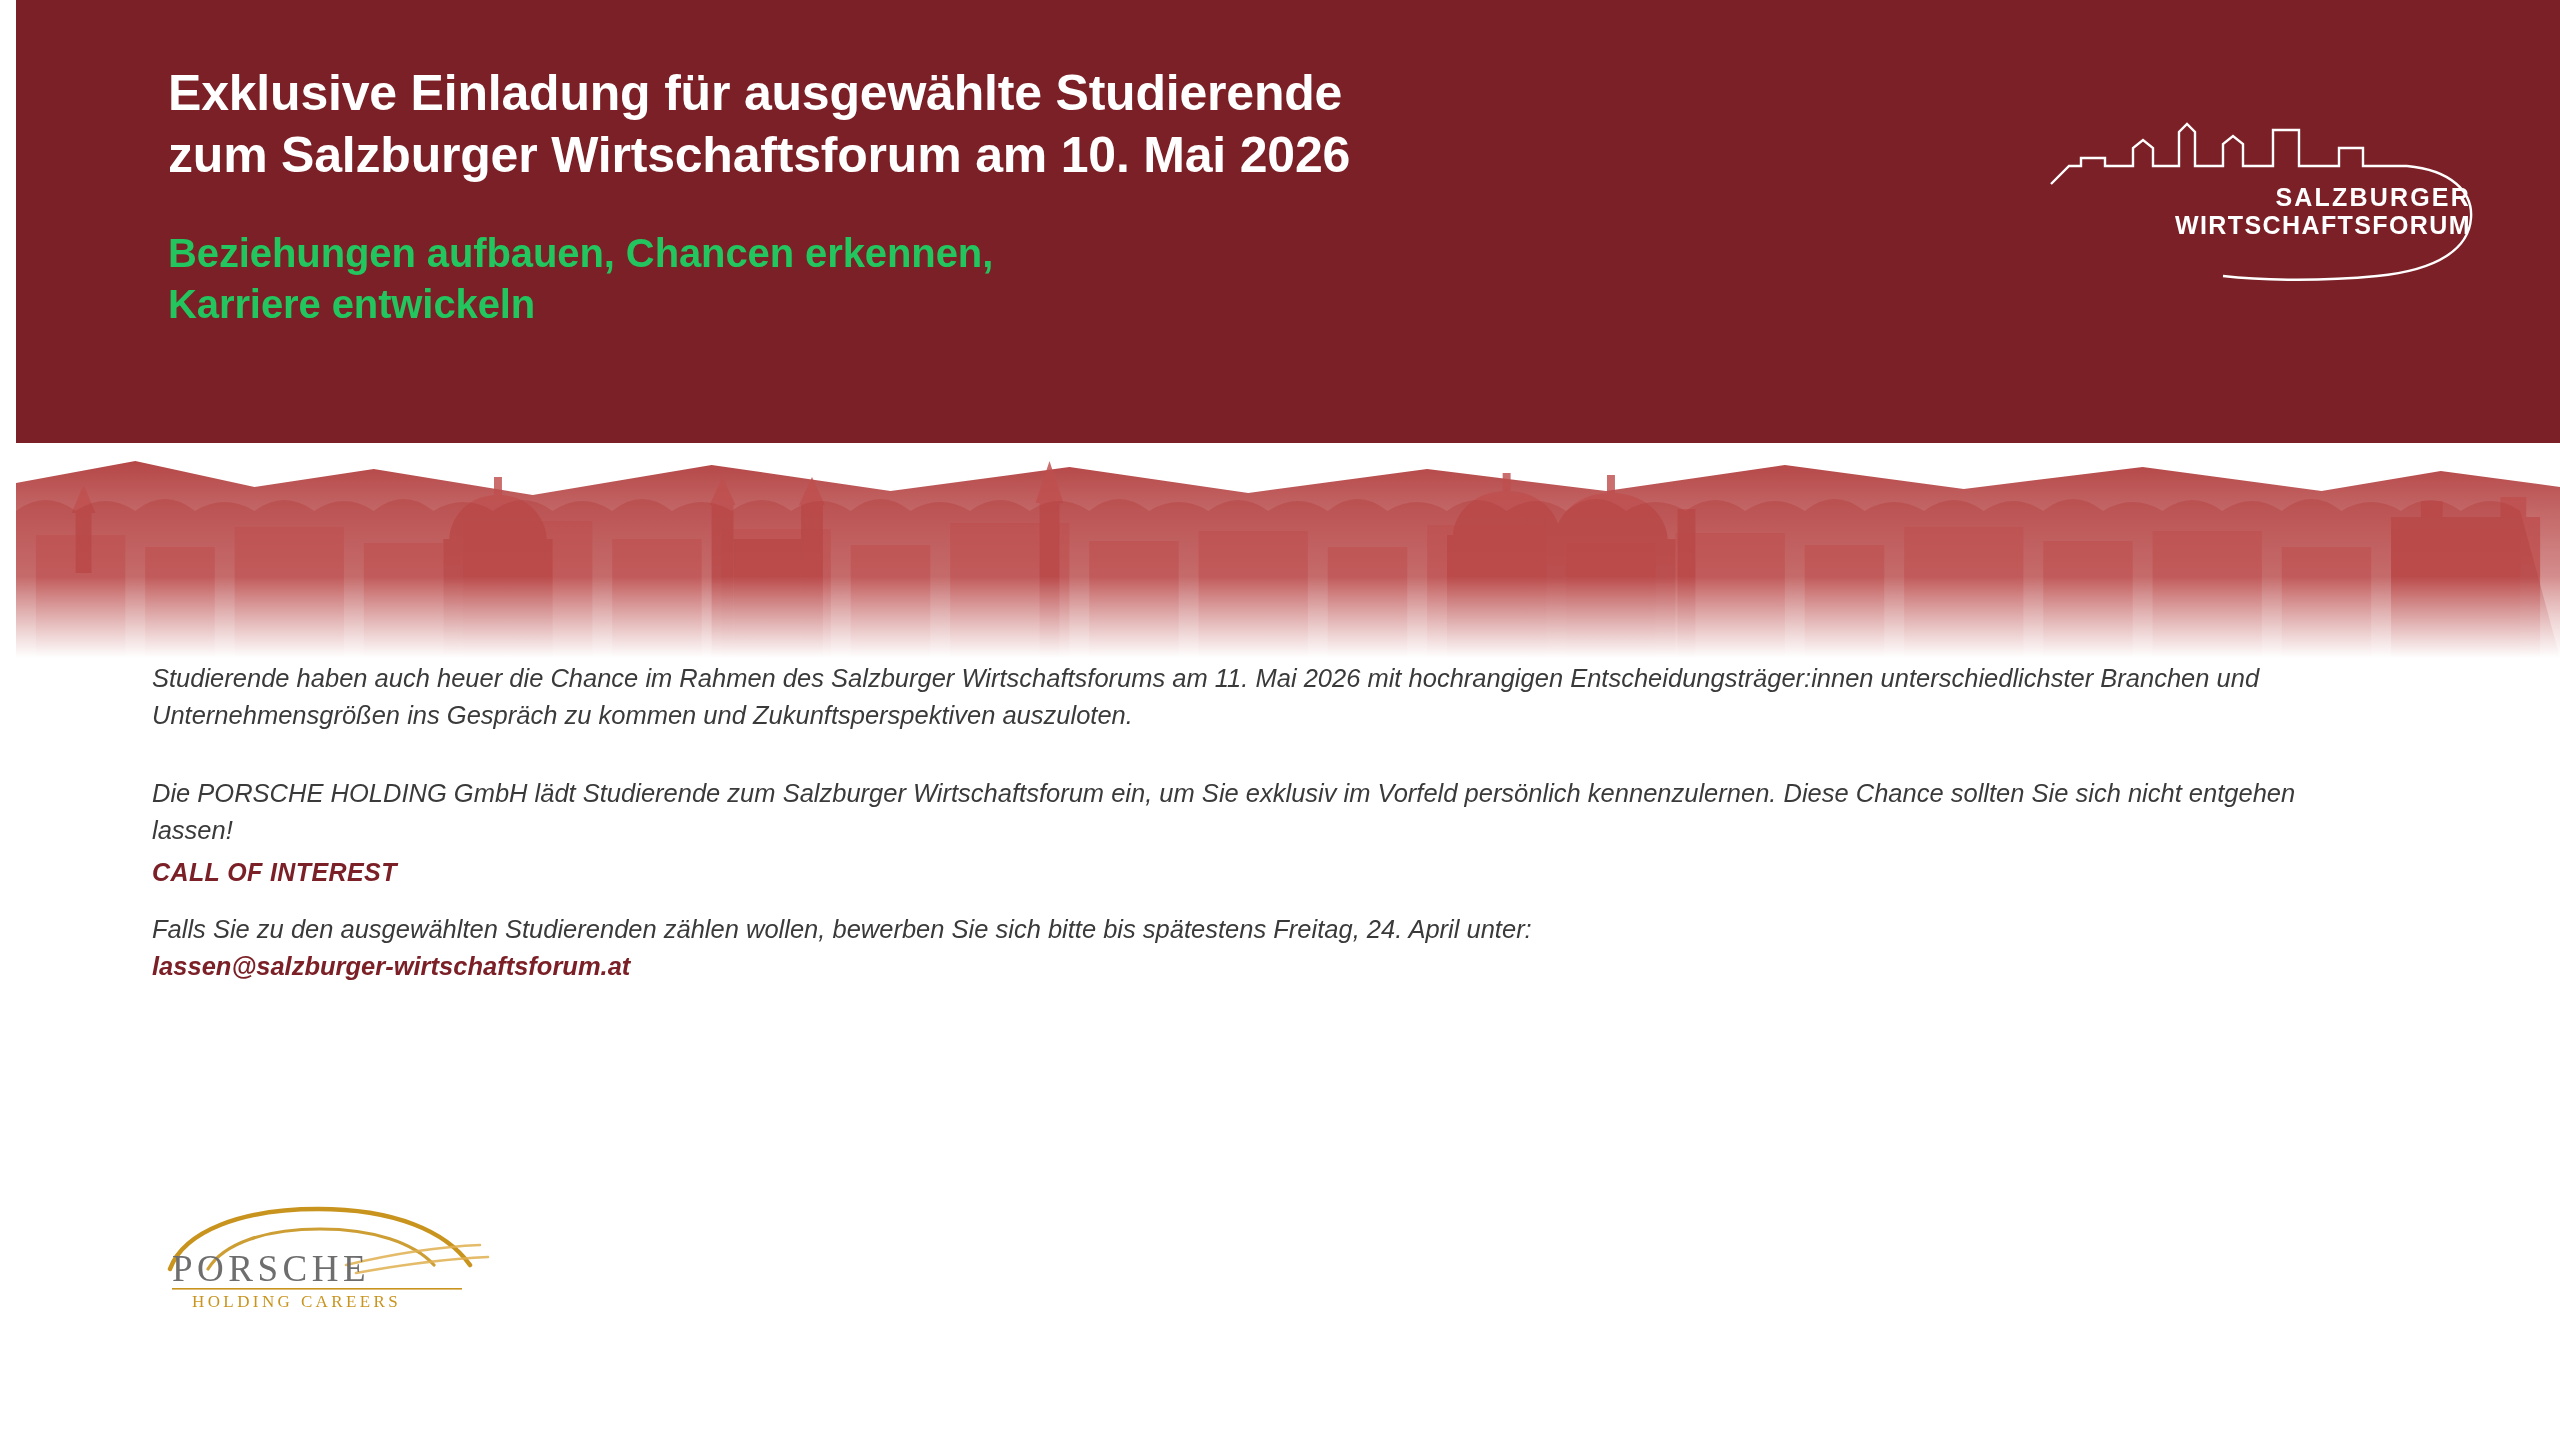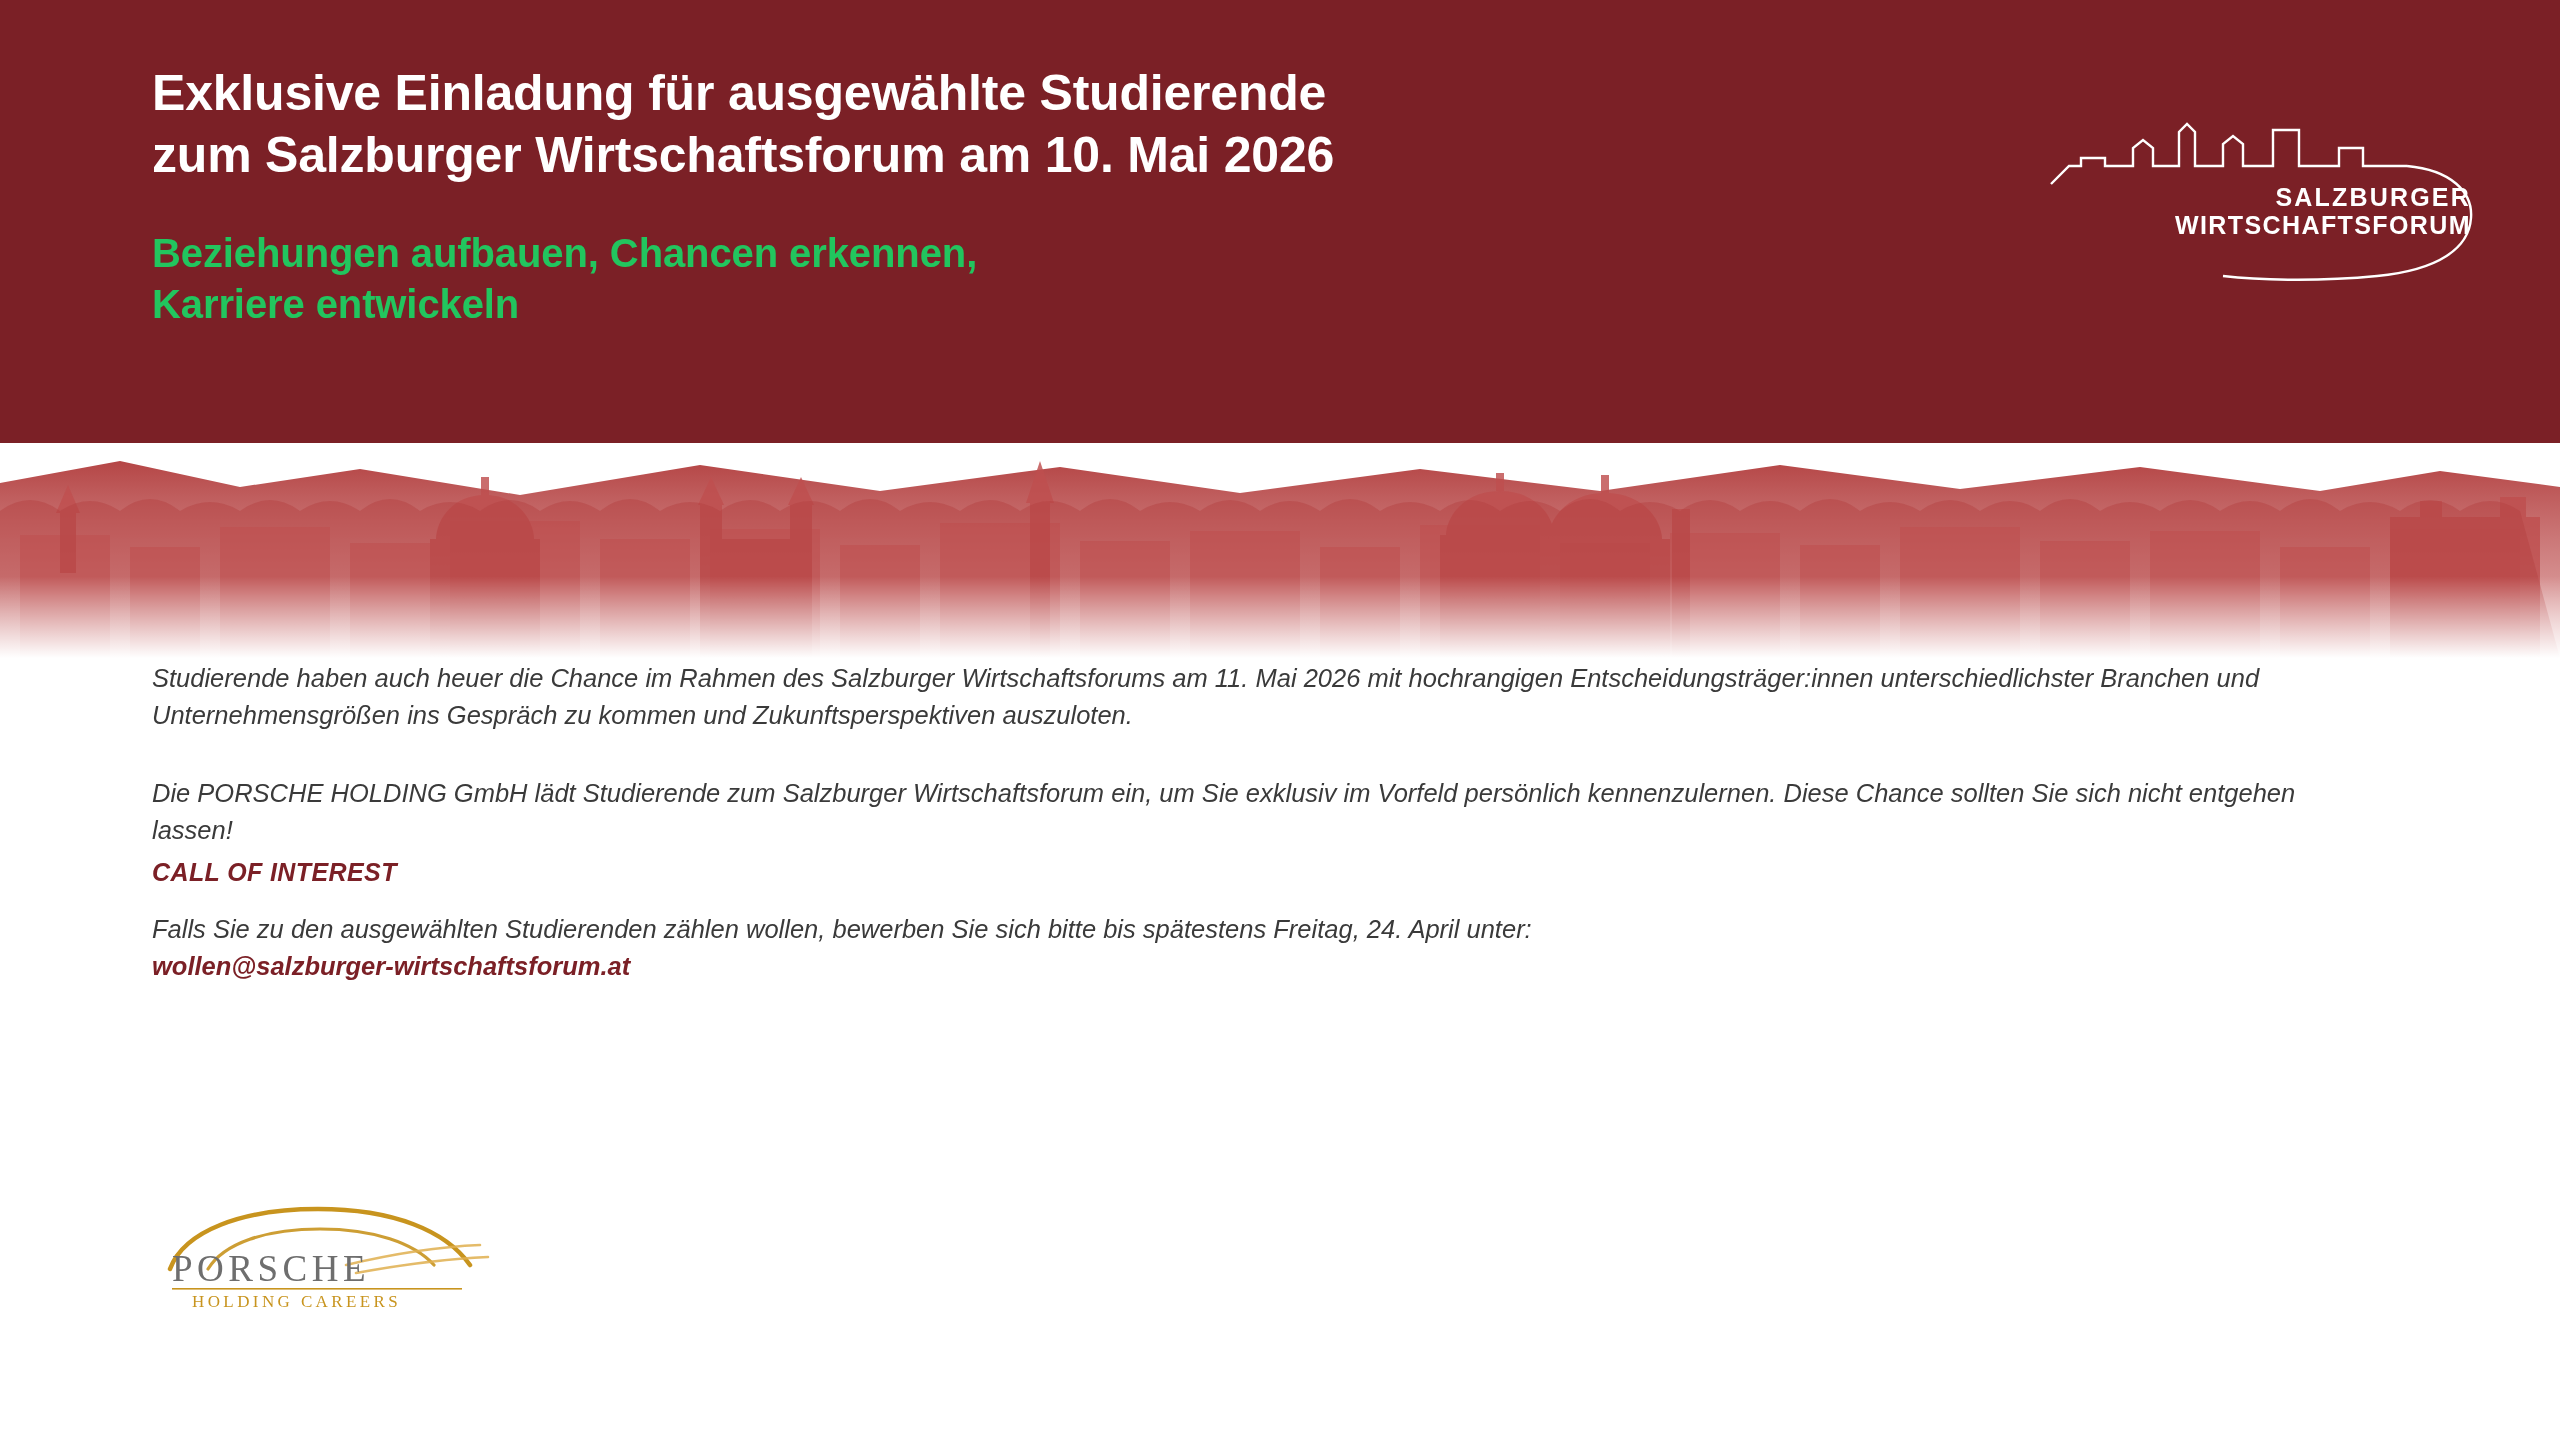--- a/index.html
+++ b/index.html
@@ -11,20 +11,21 @@
     font-family: "Liberation Sans", sans-serif;
     overflow: hidden;
   }
 
   .poster {
     position: relative;
     width: 2560px;
     height: 1440px;
     background: #ffffff;
     overflow: hidden;
+    padding-left: 16px;
   }
 
   
   .header {
     position: relative;
     width: 100%;
     height: 443px;
     background: #7b2026;
     overflow: hidden;
   }
@@ -250,21 +251,21 @@
     </svg>
   </div>
 
   <div class="body-copy">
     <p class="para">Studierende haben auch heuer die Chance im Rahmen des Salzburger Wirtschaftsforums am 11. Mai 2026 mit hochrangigen Entscheidungsträger:innen unterschiedlichster Branchen und Unternehmensgrößen ins Gespräch zu kommen und Zukunftsperspektiven auszuloten.</p>
     <p class="para">Die PORSCHE HOLDING GmbH lädt Studierende zum Salzburger Wirtschaftsforum ein, um Sie exklusiv im Vorfeld persönlich kennenzulernen. Diese Chance sollten Sie sich nicht entgehen lassen!</p>
 
     <div>
       <div class="call-title">CALL OF INTEREST</div>
       <div class="call-line">Falls Sie zu den ausgewählten Studierenden zählen wollen, bewerben Sie sich bitte bis spätestens Freitag, 24. April unter:</div>
-      <a class="email" href="#">wollen@salzburger-wirtschaftsforum.at</a>
+      <a class="email" href="#">lassen@salzburger-wirtschaftsforum.at</a>
     </div>
   </div>
 
   <div class="porsche-logo">
     <svg viewBox="0 0 420 120" xmlns="http://www.w3.org/2000/svg">
 
       <g fill="none" stroke="#c8941e" stroke-width="4.5" stroke-linecap="round">
         <path d="M20 74 C34 36 92 14 168 14 C244 14 296 36 320 70"></path>
         <path d="M58 74 C74 48 116 34 170 34 C224 34 264 48 284 70" stroke-width="3.2" opacity="0.9"></path>
       </g>

